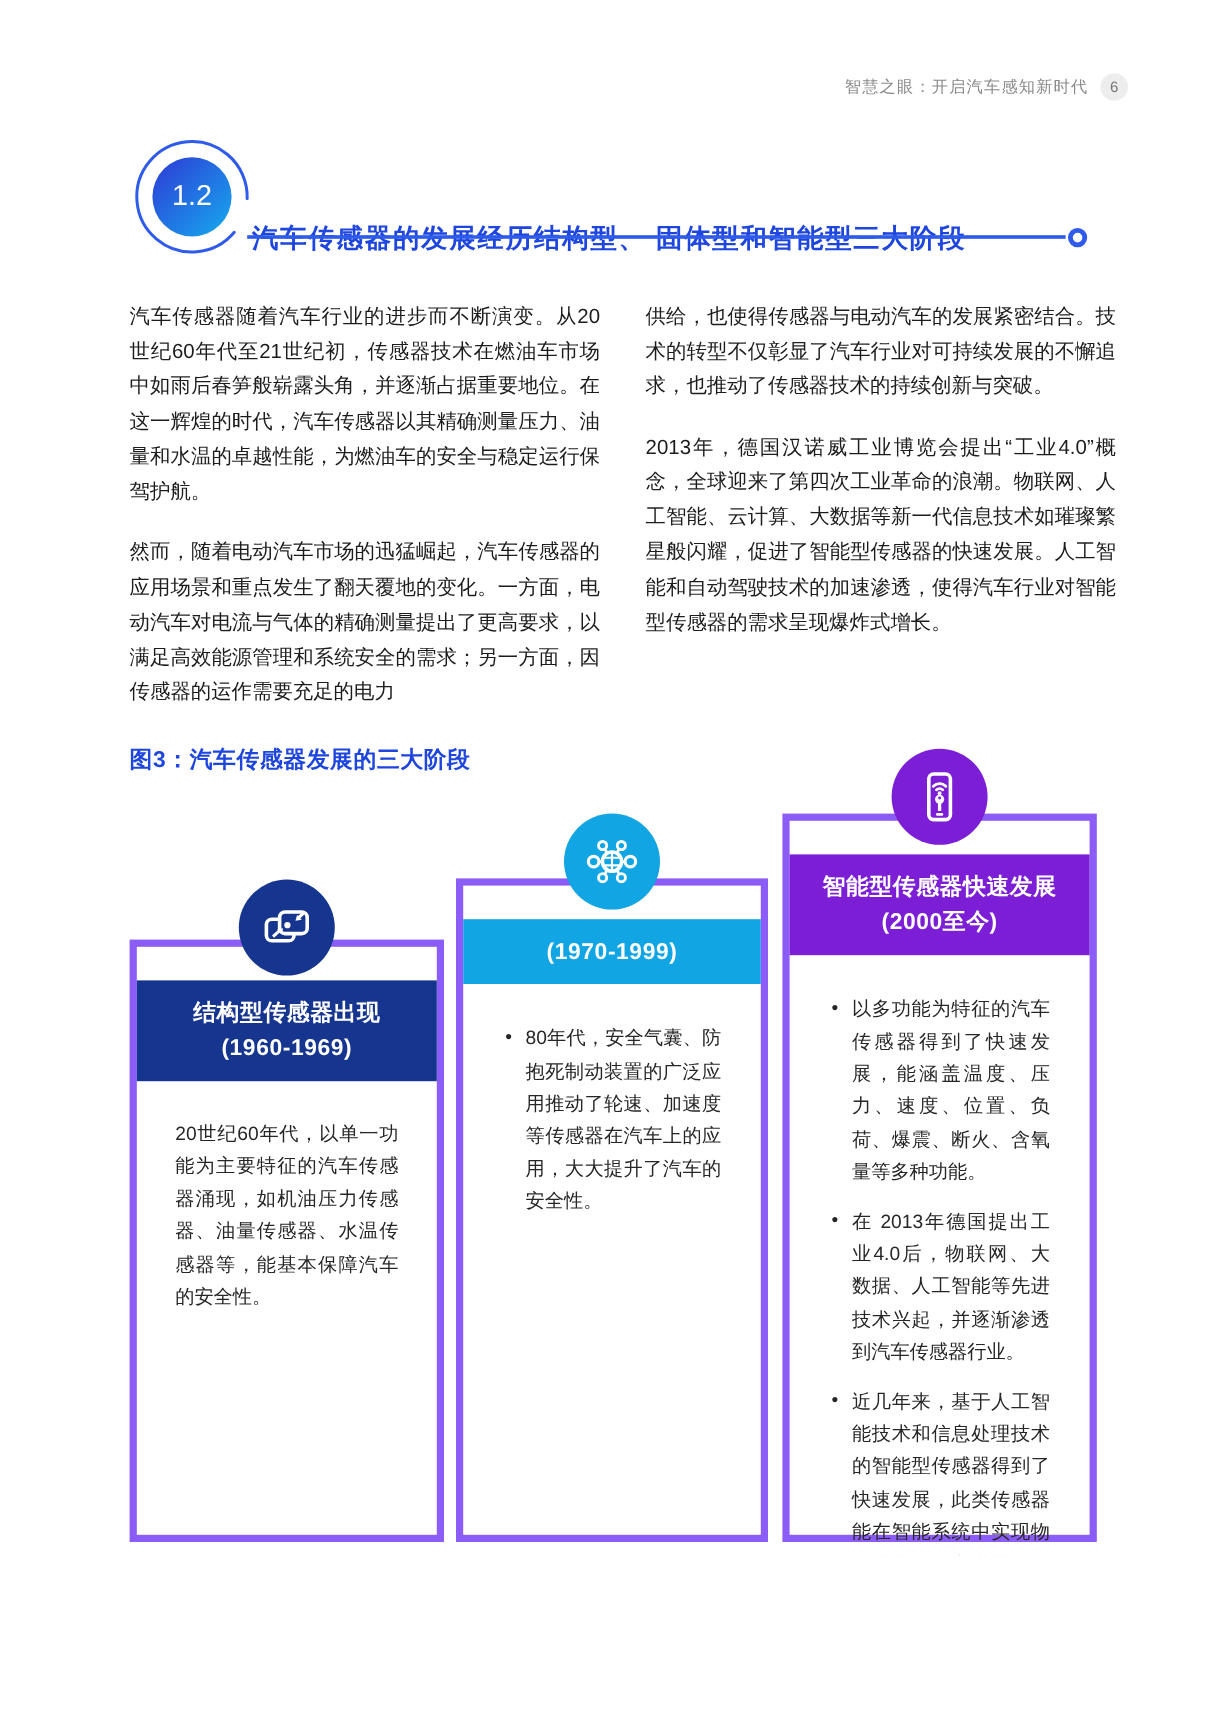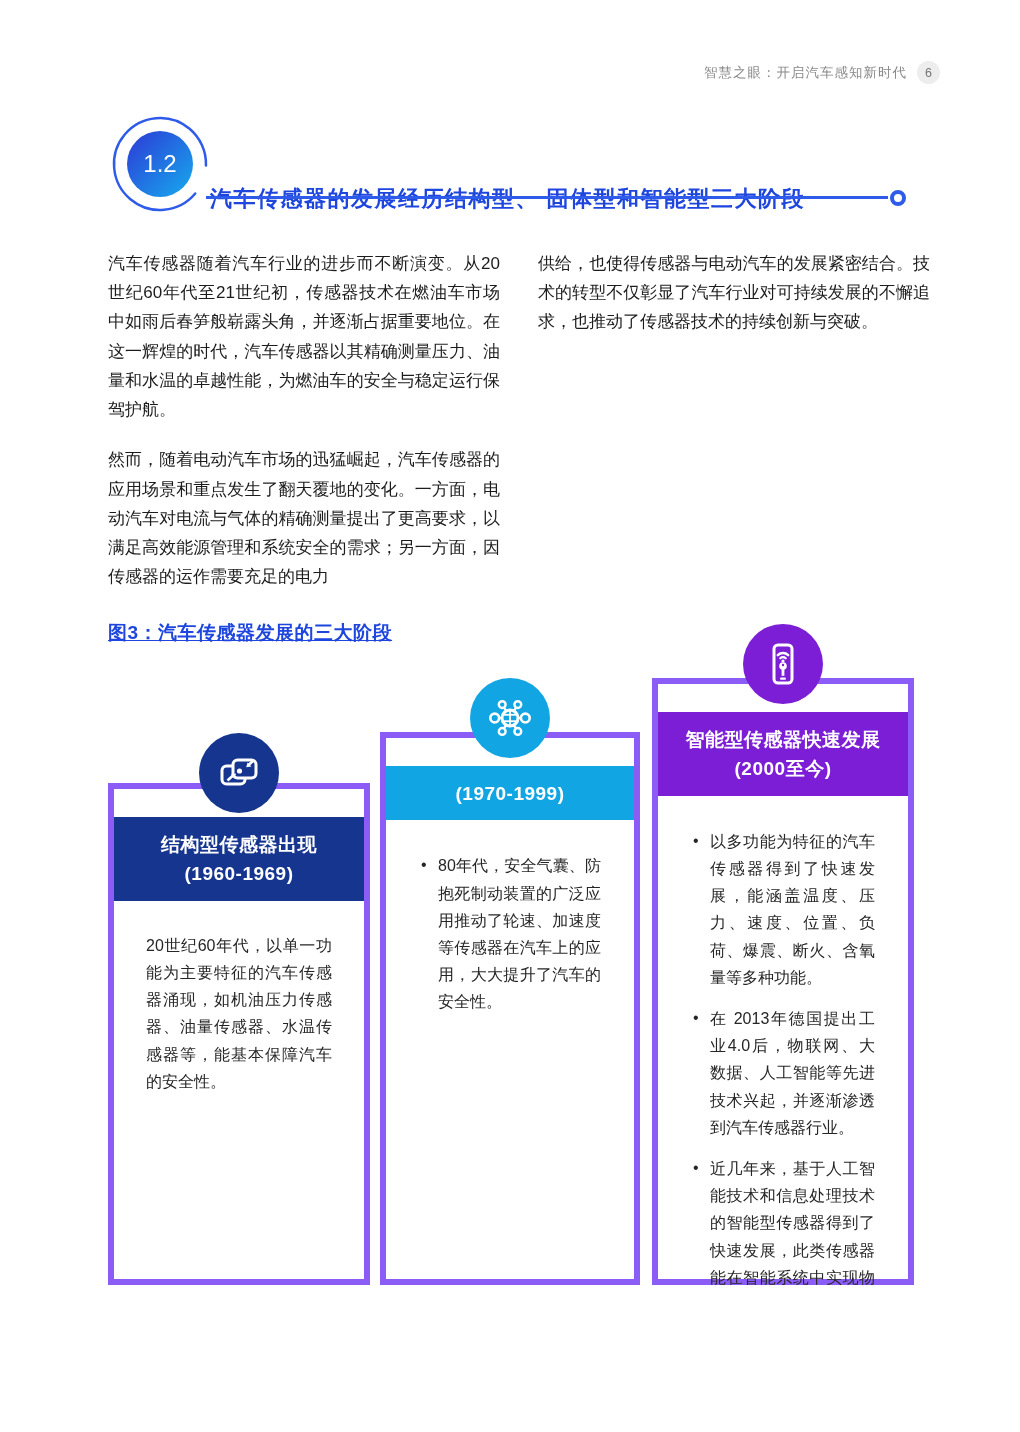--- a/index.html
+++ b/index.html
@@ -36,21 +36,21 @@
 
   
   .intro { position:absolute; left:108px; top:249px; width:822px; display:flex; gap:38px; }
   .intro-col { flex:1; min-width:0; }
   .intro-col p {
     margin:0 0 21px 0; font-size:17px; line-height:1.72; text-align:justify;
     color:#1c1c1c;
   }
 
   
-  .figure-title { position:absolute; left:108px; top:620px; font-size:19px; font-weight:bold; color:#1e46de; letter-spacing:0.5px;text-decoration:underline; }
+  .figure-title { position:absolute; left:108px; top:620px; font-size:19px; font-weight:bold; color:#1e46de; letter-spacing:0.5px; }
 
   .stage-box { position:absolute; background:#fff; border:6px solid #8b5cf6; box-sizing:border-box; }
   #stage1-box { left:108px; top:783px; width:262px; height:502px; }
   #stage2-box { left:380px; top:732px; width:260px; height:553px; }
   #stage3-box { left:652px; top:678px; width:262px; height:607px; }
 
   .stage-icon {
     position:absolute; width:80px; height:80px; border-radius:50%;
     background:var(--accent); display:flex; align-items:center; justify-content:center; z-index:2;
   }
@@ -96,20 +96,21 @@
   <div class="header-line"></div>
   <div class="line-end-ring"></div>
 
   <div class="intro">
     <div class="intro-col">
       <p>汽车传感器随着汽车行业的进步而不断演变。从20世纪60年代至21世纪初，传感器技术在燃油车市场中如雨后春笋般崭露头角，并逐渐占据重要地位。在这一辉煌的时代，汽车传感器以其精确测量压力、油量和水温的卓越性能，为燃油车的安全与稳定运行保驾护航。</p>
       <p>然而，随着电动汽车市场的迅猛崛起，汽车传感器的应用场景和重点发生了翻天覆地的变化。一方面，电动汽车对电流与气体的精确测量提出了更高要求，以满足高效能源管理和系统安全的需求；另一方面，因传感器的运作需要充足的电力</p>
     </div>
     <div class="intro-col">
       <p>供给，也使得传感器与电动汽车的发展紧密结合。技术的转型不仅彰显了汽车行业对可持续发展的不懈追求，也推动了传感器技术的持续创新与突破。</p>
+      <p>2013年，德国汉诺威工业博览会提出“工业4.0”概念，全球迎来了第四次工业革命的浪潮。物联网、人工智能、云计算、大数据等新一代信息技术如璀璨繁星般闪耀，促进了智能型传感器的快速发展。人工智能和自动驾驶技术的加速渗透，使得汽车行业对智能型传感器的需求呈现爆炸式增长。</p>
     </div>
   </div>
 
   <div class="figure-title">图3：汽车传感器发展的三大阶段</div>
 
   <div class="stage-icon" id="stage1-icon" style="--accent: #16358f;">
     <svg width="48" height="48" viewBox="0 0 48 48">
       <rect x="7" y="17" width="23" height="18" rx="4.5" fill="none" stroke="#fff" stroke-width="3"></rect>
       <rect x="18" y="11" width="23" height="18" rx="4.5" fill="var(--accent)" stroke="#fff" stroke-width="3"></rect>
       <circle cx="24.5" cy="22" r="2.6" fill="#fff"></circle>

